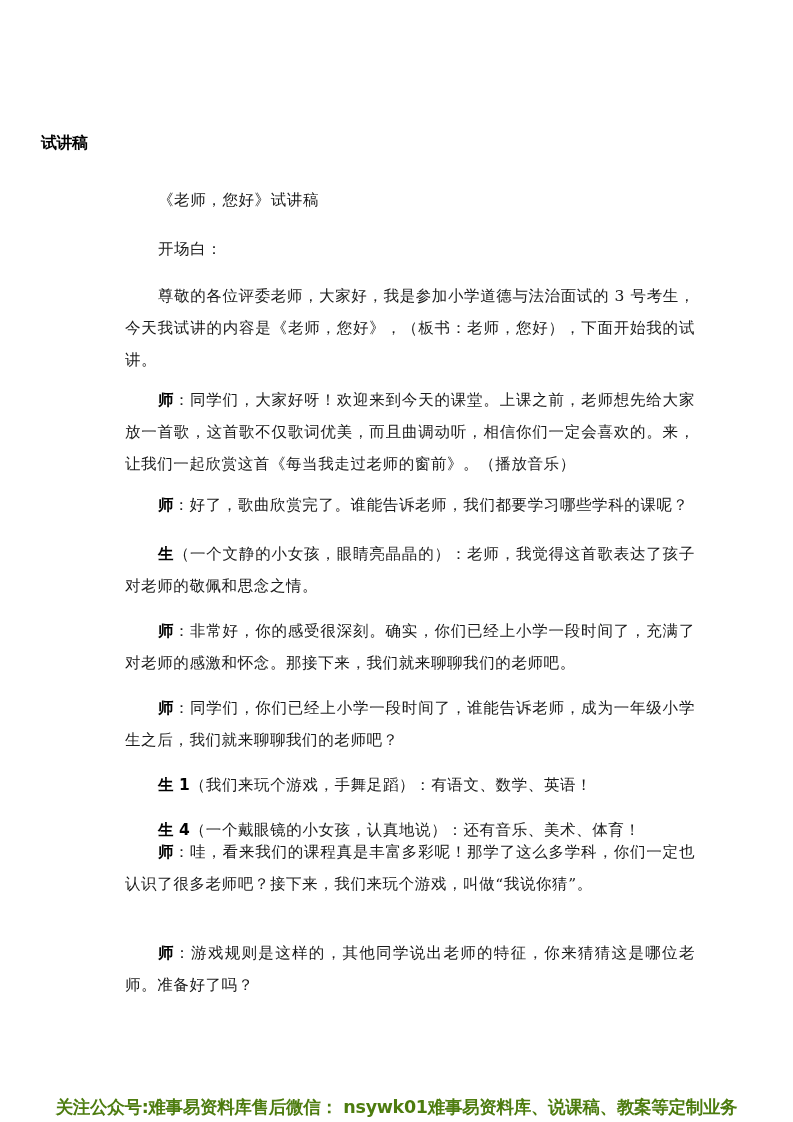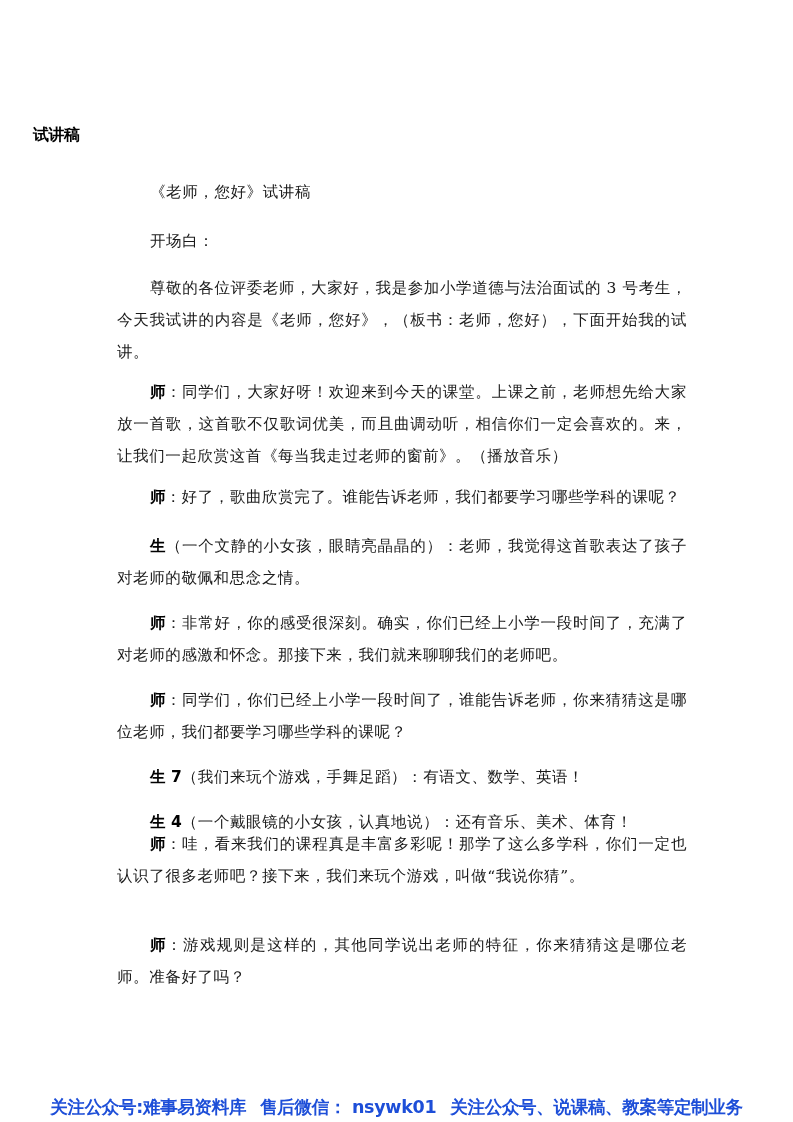--- a/index.html
+++ b/index.html
@@ -23,33 +23,33 @@
     }
     .doc-heading {
       position: absolute;
       left: 33px;
       top: 124px;
       font-family: Liberation Serif, serif;
       font-weight: bold;
       font-size: 16px;
       line-height: 22px;
       color: #000;
-      margin: 0;
+      margin: 8px;
       letter-spacing: -0.5px;
     }
     .para {
       position: absolute;
       left: 0;
       width: 570px;
       font-size: 15.5px;
       line-height: 32px;
       text-indent: 33px;
       text-align: justify;
       text-align-last: left;
-      margin: 0;
+      margin: 8px;
       letter-spacing: 0.6px;
       word-break: break-all;
     }
     .speaker {
       font-family: "DejaVu Sans", "Liberation Sans", sans-serif;
       font-weight: bold;
       color: #000;
       letter-spacing: 0;
     }
     .footer-banner {
@@ -57,25 +57,25 @@
       left: 0;
       top: 1092px;
       width: 793px;
       height: 30px;
       display: flex;
       align-items: center;
       justify-content: center;
       font-family: "DejaVu Sans", "Liberation Sans", sans-serif;
       font-weight: bold;
       font-size: 17.5px;
-      color: #1d4ed8;
+      color: #4d7c0f;
       white-space: nowrap;
       letter-spacing: -0.3px;
     }
-    .footer-banner span + span { margin-left: 14px; }
+    .footer-banner span + span { }
   </style>
 </head>
 <body>
 
 <h1 class="doc-heading">试讲稿</h1>
 
 <div class="page">
   <p class="para" style="top:176px"><span>《老师，您好》试讲稿</span></p>
 
   <p class="para" style="top:225px"><span>开场白：</span></p>
@@ -83,28 +83,28 @@
   <p class="para" style="top:272px"><span>尊敬的各位评委老师，大家好，我是参加小学道德与法治面试的 3 号考生，今天我试讲的内容是《老师，您好》，（板书：老师，您好），下面开始我的试讲。</span></p>
 
   <p class="para" style="top:376px"><span class="speaker">师</span><span>：同学们，大家好呀！欢迎来到今天的课堂。上课之前，老师想先给大家放一首歌，这首歌不仅歌词优美，而且曲调动听，相信你们一定会喜欢的。来，让我们一起欣赏这首《每当我走过老师的窗前》。（播放音乐）</span></p>
 
   <p class="para" style="top:481px"><span class="speaker">师</span><span>：好了，歌曲欣赏完了。谁能告诉老师，我们都要学习哪些学科的课呢？</span></p>
 
   <p class="para" style="top:530px"><span class="speaker">生</span><span>（一个文静的小女孩，眼睛亮晶晶的）：老师，我觉得这首歌表达了孩子对老师的敬佩和思念之情。</span></p>
 
   <p class="para" style="top:607px"><span class="speaker">师</span><span>：非常好，你的感受很深刻。确实，你们已经上小学一段时间了，充满了对老师的感激和怀念。那接下来，我们就来聊聊我们的老师吧。</span></p>
 
-  <p class="para" style="top:684px"><span class="speaker">师</span><span>：同学们，你们已经上小学一段时间了，谁能告诉老师，你来猜猜这是哪位老师，我们都要学习哪些学科的课呢？</span></p>
+  <p class="para" style="top:684px"><span class="speaker">师</span><span>：同学们，你们已经上小学一段时间了，谁能告诉老师，成为一年级小学生之后，我们就来聊聊我们的老师吧？</span></p>
 
-  <p class="para" style="top:761px"><span class="speaker">生 7</span><span>（我们来玩个游戏，手舞足蹈）：有语文、数学、英语！</span></p>
+  <p class="para" style="top:761px"><span class="speaker">生 1</span><span>（我们来玩个游戏，手舞足蹈）：有语文、数学、英语！</span></p>
 
   <p class="para" style="top:806px"><span class="speaker">生 4</span><span>（一个戴眼镜的小女孩，认真地说）：还有音乐、美术、体育！</span></p>
 
   <p class="para" style="top:828px"><span class="speaker">师</span><span>：哇，看来我们的课程真是丰富多彩呢！那学了这么多学科，你们一定也认识了很多老师吧？接下来，我们来玩个游戏，叫做“我说你猜”。</span></p>
 
   <p class="para" style="top:929px"><span class="speaker">师</span><span>：游戏规则是这样的，其他同学说出老师的特征，你来猜猜这是哪位老师。准备好了吗？</span></p>
 </div>
 
 <div class="footer-banner">
   <span>关注公众号:难事易资料库</span>
   <span>售后微信： nsywk01</span>
-  <span>关注公众号、说课稿、教案等定制业务</span>
+  <span>难事易资料库、说课稿、教案等定制业务</span>
 </div>
 
 </body></html>

